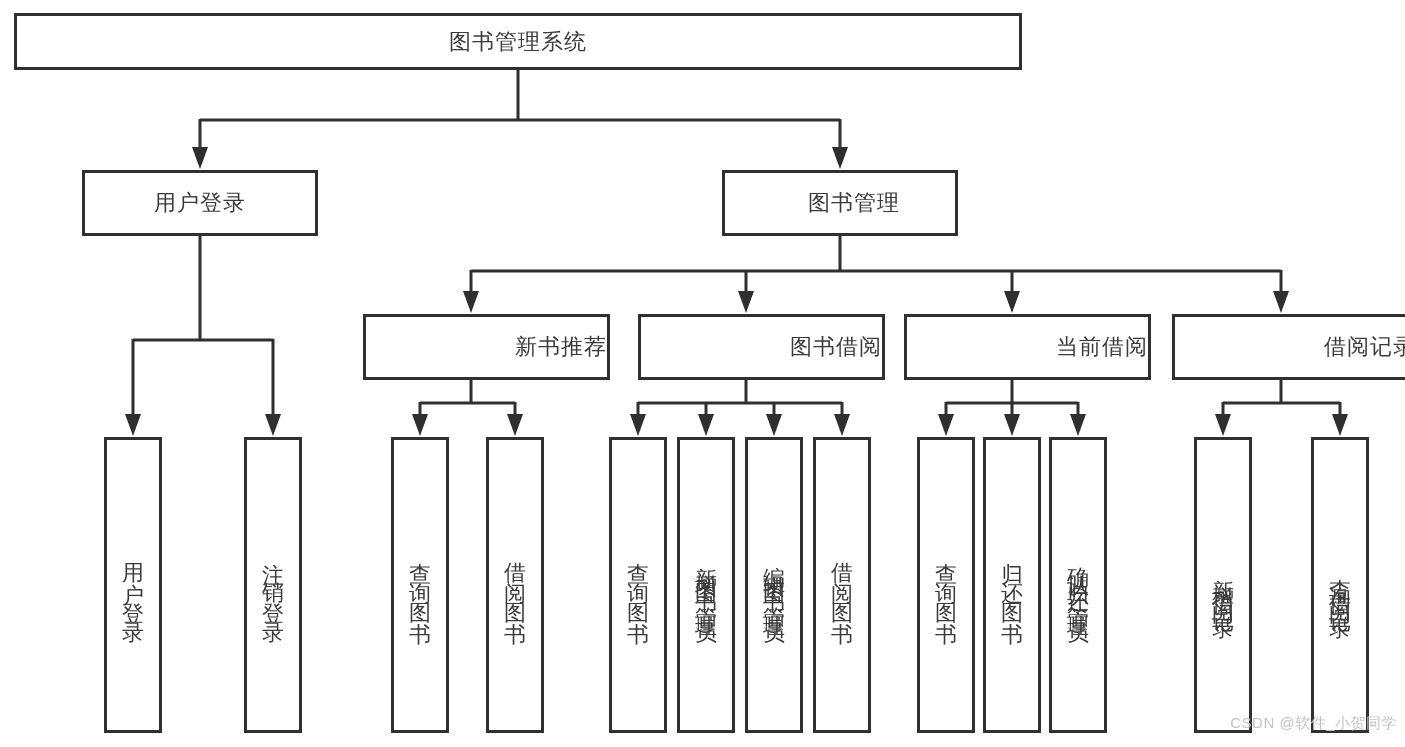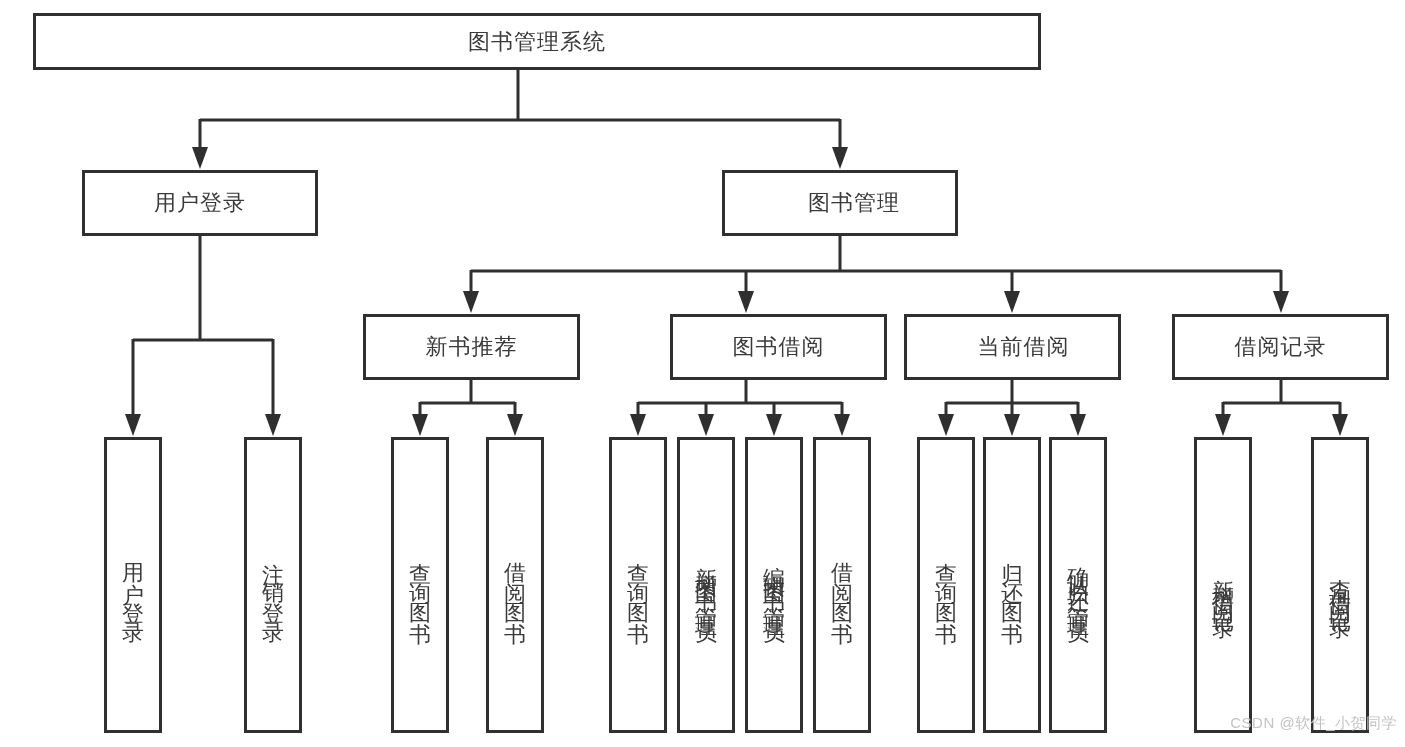--- a/index.html
+++ b/index.html
@@ -28,23 +28,23 @@
     align-items: center;
     justify-content: center;
     z-index: 1;
   }
   .hlabel {
     color: #3a3a3a;
     font-size: 22px;
     letter-spacing: 1px;
     white-space: nowrap;
   }
-  .root-box   { left: 14px;  top: 13px;  width: 1008px; height: 57px; margin-left: 19px; }
+  .root-box   { left: 14px;  top: 13px;  width: 1008px; height: 57px; }
   .l2-box     { top: 170px;  width: 236px; height: 66px; }
-  .l3-box     { top: 314px;  width: 217px; height: 66px; }
+  .l3-box     { top: 314px;  width: 247px; height: 66px; justify-content: flex-end; }
   .leaf-box   { top: 437px;  width: 58px;  height: 296px; }
   .vlabel {
     writing-mode: vertical-rl;
     text-orientation: mixed;
     color: #3a3a3a;
     font-size: 22px;
     line-height: 1;
     white-space: nowrap;
   }
   #watermark {
@@ -110,21 +110,21 @@
   <div class="node l2-box" style="left:82px;">
     <span class="hlabel">用户登录</span>
   </div>
   <div class="node l2-box" style="left:722px;padding-left:28px;">
     <span class="hlabel">图书管理</span>
   </div>
 
   <div class="node l3-box" style="left:363px;">
     <span class="hlabel">新书推荐</span>
   </div>
-  <div class="node l3-box" style="left:638px;margin-left:32px;">
+  <div class="node l3-box" style="left:638px;">
     <span class="hlabel">图书借阅</span>
   </div>
   <div class="node l3-box" style="left:904px;padding-left:22px;">
     <span class="hlabel">当前借阅</span>
   </div>
   <div class="node l3-box" style="left:1172px;">
     <span class="hlabel">借阅记录</span>
   </div>
 
   <div class="node leaf-box" style="left:104px;">

